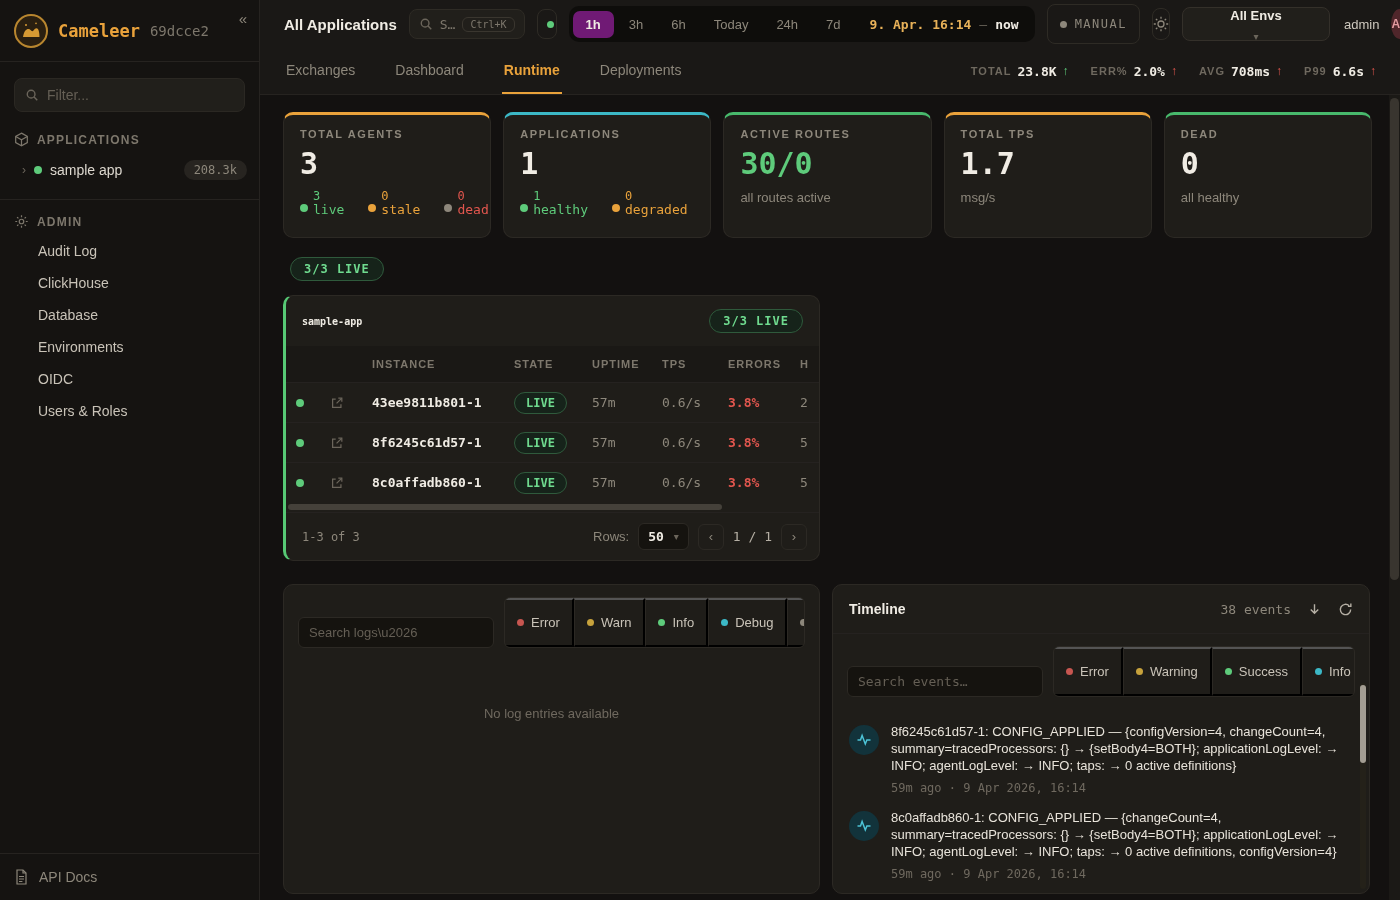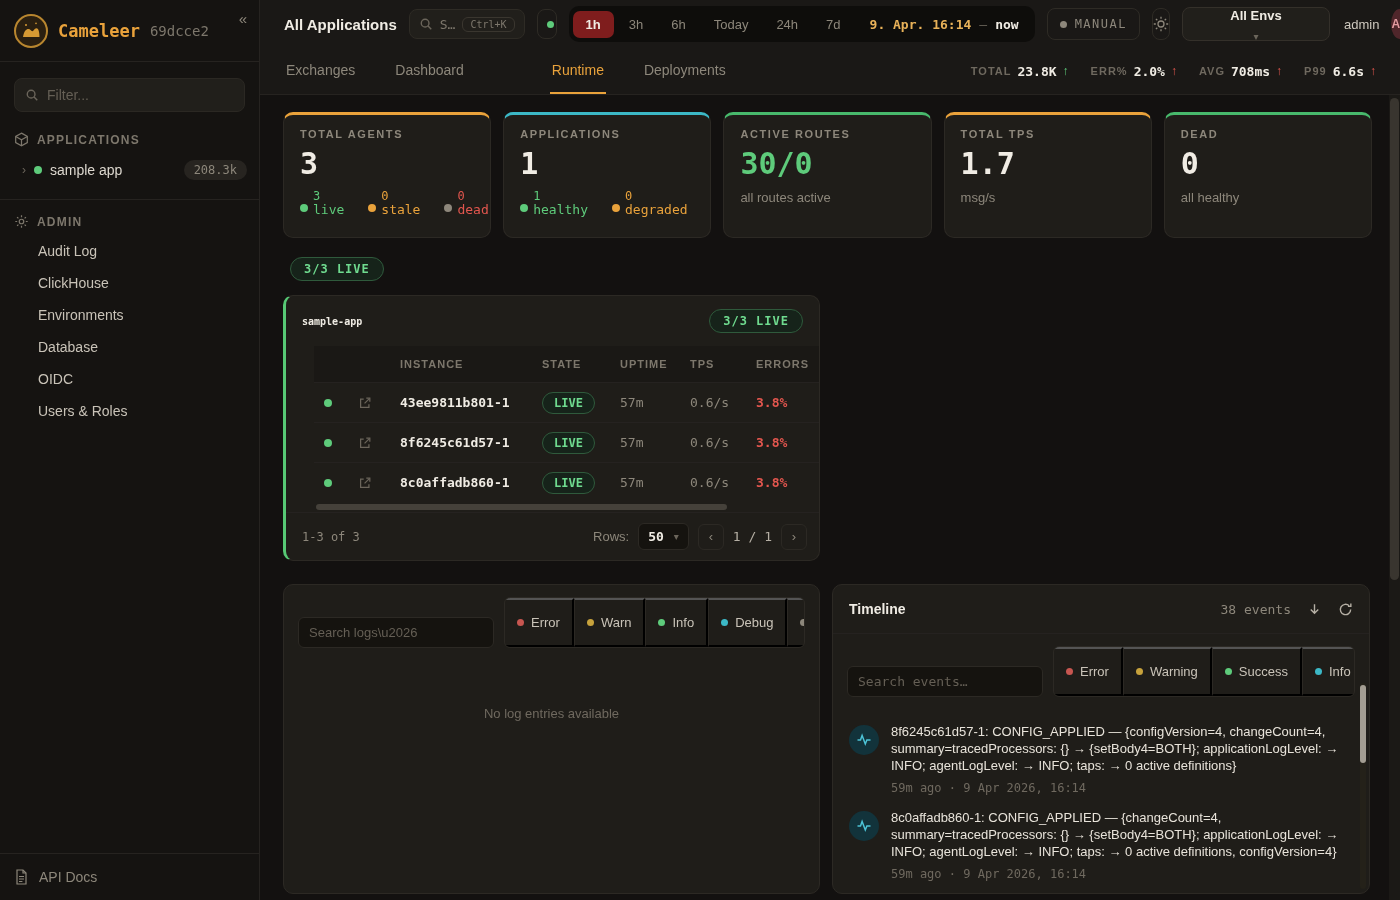--- a/index.html
+++ b/index.html
@@ -56,43 +56,43 @@
   .tb-search{height:30px; background:#211f1b; border:1px solid #2e2b25; border-radius:8px;
              display:flex; align-items:center; gap:7px; padding:0 9px; color:var(--dim); cursor:pointer;}
   .tb-search .stext{font-family:"DejaVu Sans Mono",monospace; font-size:13px; color:#7d776c;}
   kbd{border:1px solid #3a362f; border-radius:6px; padding:1px 7px; font-family:"DejaVu Sans Mono",monospace;
       font-size:10px; color:#7d776c;}
   .tb-status{height:30px; border:1px solid #2e2b25; border-radius:8px; display:flex; align-items:center;
              gap:7px; padding:0 9px; color:#d8d3c9; font-size:13px; max-width:46px; overflow:hidden;}
   .time-group{height:36px; background:#0e0d0b; border-radius:10px; display:flex; align-items:center;
               padding:0 4px; gap:2px;}
   .range-pill{padding:6px 13px; border-radius:7px; color:#8d877b; font-size:13px; cursor:pointer; white-space:nowrap;}
-  .range-pill.active{background:#7f1d1d; color:var(--text); font-weight:bold;}
+  .range-pill.active{background:#701a75; color:var(--text); font-weight:bold;}
   .date-part{display:flex; align-items:center; gap:8px; padding:0 12px 0 14px;
              font-family:"DejaVu Sans Mono",monospace; font-size:13px; white-space:nowrap;}
   .date-from{color:#e9b259; font-weight:bold;} .date-sep{color:var(--dim);} .date-to{color:var(--text); font-weight:bold;}
-  .manual-btn{height:32px; border:1px solid #2e2b25; border-radius:8px; padding:0 12px; display:flex;
+  .manual-btn{height:40px; border:1px solid #2e2b25; border-radius:8px; padding:0 12px; display:flex;
               gap:8px; align-items:center; color:#8d877b; font-family:"DejaVu Sans Mono",monospace;
               font-size:12px; letter-spacing:1.5px; cursor:pointer; background:transparent;}
   .icon-btn{width:32px; height:32px; border:1px solid #2e2b25; border-radius:8px; display:flex;
             align-items:center; justify-content:center; color:#8d877b; cursor:pointer; background:transparent;}
   .env-select{height:34px; min-width:148px; border:1px solid #34302a; background:#211f1b; border-radius:8px;
               display:flex; align-items:center; padding:0 12px; gap:8px; cursor:pointer;flex-direction:column;}
   .env-label{font-size:13px; font-weight:bold; color:var(--text); flex:1;}
   .caret{color:var(--dim); font-size:10px;}
   .user-name{color:#cfc9bf; font-size:13px; margin-left:2px;}
   .avatar{width:30px; height:30px; border-radius:50%; background:#50262b; color:#e39aa0; font-weight:bold;
           font-size:12px; display:flex; align-items:center; justify-content:center; cursor:pointer;}
 
   
   .tabsbar{height:47px; background:var(--bar); border-bottom:1px solid var(--border-soft);
            display:flex; align-items:stretch; padding:0 24px; gap:36px; flex:none;}
   .tab{display:flex; align-items:center; color:#8d877b; font-size:14px; cursor:pointer;
        border-bottom:2px solid transparent; padding:0 2px;}
-  .tab.active{color:var(--orange); font-weight:400; border-bottom-color:var(--orange);margin-left:48px;}
+  .tab.active{color:var(--orange); font-weight:700; border-bottom-color:var(--orange);}
   .tab-stats{margin-left:auto; display:flex; align-items:center; gap:22px;}
   .stat{display:flex; align-items:center; gap:6px; white-space:nowrap;}
   .stat .lb{font-size:11px; color:#6f695f; letter-spacing:1px; font-weight:bold;}
   .stat .vl{font-family:"DejaVu Sans Mono",monospace; font-weight:bold; font-size:13px; color:var(--text);}
   .arr{font-size:12px; font-weight:bold;}
   .arr.good{color:var(--green);} .arr.bad{color:var(--red);}
 
   
   .content{flex:1; padding:17px 28px 0 23px; overflow:hidden; background:var(--bg);}
   .cards{display:grid; grid-template-columns:repeat(5,1fr); gap:12px; margin-bottom:17px;}
@@ -116,21 +116,21 @@
   .lone-badge{margin:2px 0 14px 7px;}
 
   
   .app-panel{width:537px; background:var(--panel); border:1px solid var(--border); border-left:3px solid #57c975;
              border-radius:10px; overflow:hidden; margin-bottom:23px;}
   .ap-head{display:flex; justify-content:space-between; align-items:center; padding:13px 16px;}
   .ap-title{font-family:"DejaVu Sans Mono",monospace; font-weight:bold; font-size:10px;}
   .ap-sub{padding:10px 16px; border-top:1px solid var(--row-line); display:flex; gap:20px; align-items:center; font-size:13px;}
   .ap-sub .b{font-family:"DejaVu Sans Mono",monospace; font-weight:bold; color:var(--text);}
   .ap-sub .m{color:#8d877b;}
-  .tbl{width:100%;padding-left:28px;}
+  .tbl{width:100%;}
   .trow{display:grid; grid-template-columns:34px 42px 142px 78px 70px 66px 72px 1fr;
         align-items:center; padding:0 0 0 10px; height:40px; border-top:1px solid var(--row-line);}
   .trow.head{background:var(--panel-dk); height:36px; border-top:none;}
   .th{font-size:11px; font-weight:bold; letter-spacing:1px; color:#7d776c; white-space:nowrap; overflow:hidden;}
   .cell{font-family:"DejaVu Sans Mono",monospace; font-size:13px; color:#8d877b; white-space:nowrap; overflow:hidden;}
   .cell.inst{color:var(--text); font-weight:bold;}
   .cell.err{color:var(--red); font-weight:bold;}
   .state-pill{display:inline-flex; font-family:"DejaVu Sans Mono",monospace; font-size:12px; font-weight:bold;
               color:var(--green-br); background:#16231a; border:1px solid #2f5a3c; border-radius:999px; padding:3px 11px;}
   .linkcell{color:#6b655b; display:flex; align-items:center;}
@@ -236,22 +236,22 @@
       <span>
         <svg width="15" height="15" viewBox="0 0 16 16" fill="none" stroke="#7d776c" stroke-width="1.3">
           <circle cx="8" cy="8" r="2.4"></circle>
           <path d="M8 1.4v2M8 12.6v2M1.4 8h2M12.6 8h2M3.3 3.3l1.4 1.4M11.3 11.3l1.4 1.4M12.7 3.3l-1.4 1.4M4.7 11.3l-1.4 1.4"></path>
         </svg>
       </span>
       <span>ADMIN</span>
     </div>
     <a class="admin-link">Audit Log</a>
     <a class="admin-link">ClickHouse</a>
+    <a class="admin-link">Database</a>
     <a class="admin-link">Environments</a>
-    <a class="admin-link">Database</a>
     <a class="admin-link">OIDC</a>
     <a class="admin-link">Users &amp; Roles</a>
 
     <div class="side-bottom">
       <span>
         <svg width="15" height="16" viewBox="0 0 14 16" fill="none" stroke="#8d877b" stroke-width="1.2">
           <path d="M2.5 1h6l3 3v11h-9z"></path>
             <path d="M8.5 1v3h3M4.5 7.5h5M4.5 10h5M4.5 12.5h3.4"></path>
         </svg>
       </span>

